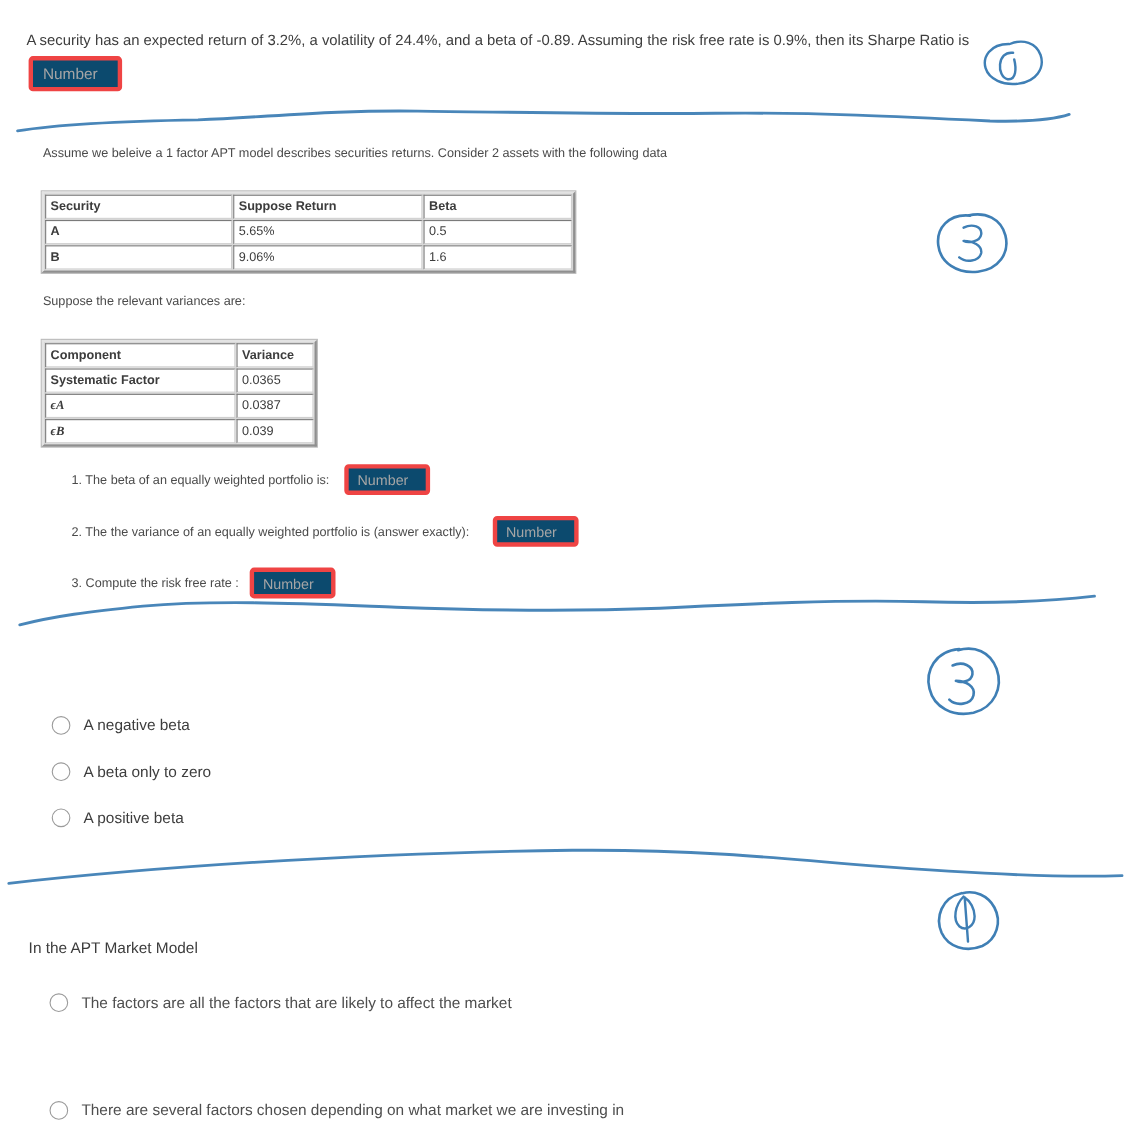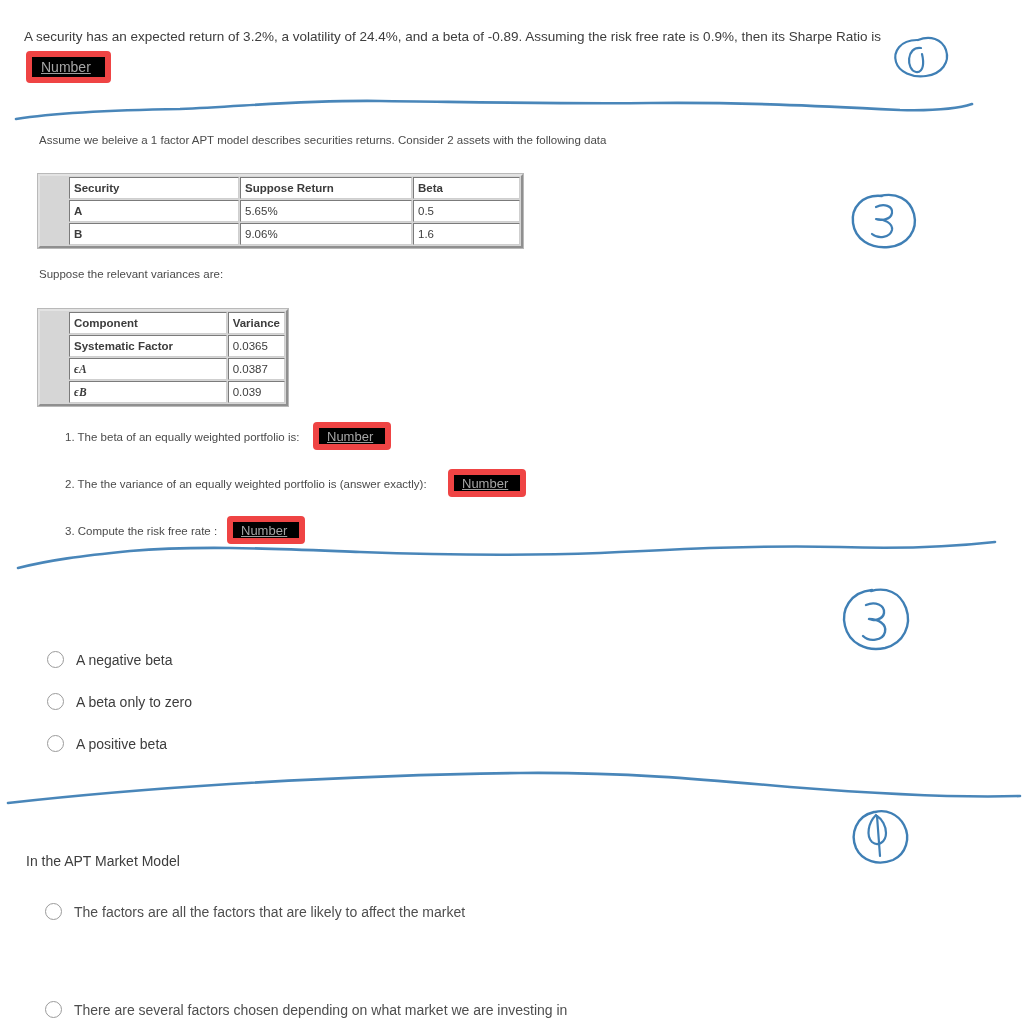--- a/index.html
+++ b/index.html
@@ -35,59 +35,57 @@
   }
   .q-text.big {
     font-size: 15px;
     color: #3a3a3a;
   }
 
   
   .num-input {
     position: absolute;
     box-sizing: border-box;
-    border: 6px solid #ef4444;
+    border: 4px solid #ef4444;
     border-radius: 4px;
-    background: #000000;
+    background: #0c4a6e;
     color: #9d9d9d;
     font-family: "Liberation Sans", sans-serif;
     outline: none;
-    text-decoration: underline;
   }
   .num-input::placeholder { color: #a5a5a5; opacity: 1; }
 
   
   .tbl {
     position: absolute;
     border-collapse: separate;
     border-spacing: 1px;
     background: #d6d6d6;
     border: 2px outset #e3e3e3;
     box-shadow: 0 0 0 1px #b9b9b9;
     font-size: 11.5px;
-    padding-left: 28px;
   }
   .tbl td {
     background: #ffffff;
     border: 1px inset #cfcfcf;
     padding: 2px 4px;
     color: #3c3c3c;
     font-weight: bold;
     vertical-align: middle;
     height: 16px;
   }
   .tbl td.val { font-weight: normal; }
   .eps { font-family: "Liberation Serif", serif; font-style: italic; font-weight: normal; }
   .eps i { font-style: italic; }
 
   
   .radio-row {
     position: absolute;
     display: flex;
-    align-items: center;
+    align-items: flex-start;
     gap: 12px;
     white-space: nowrap;
   }
   .radio-dot {
     width: 15px;
     height: 15px;
     border: 1.6px solid #9b9b9b;
     border-radius: 50%;
     background: #fff;
     flex: 0 0 auto;

